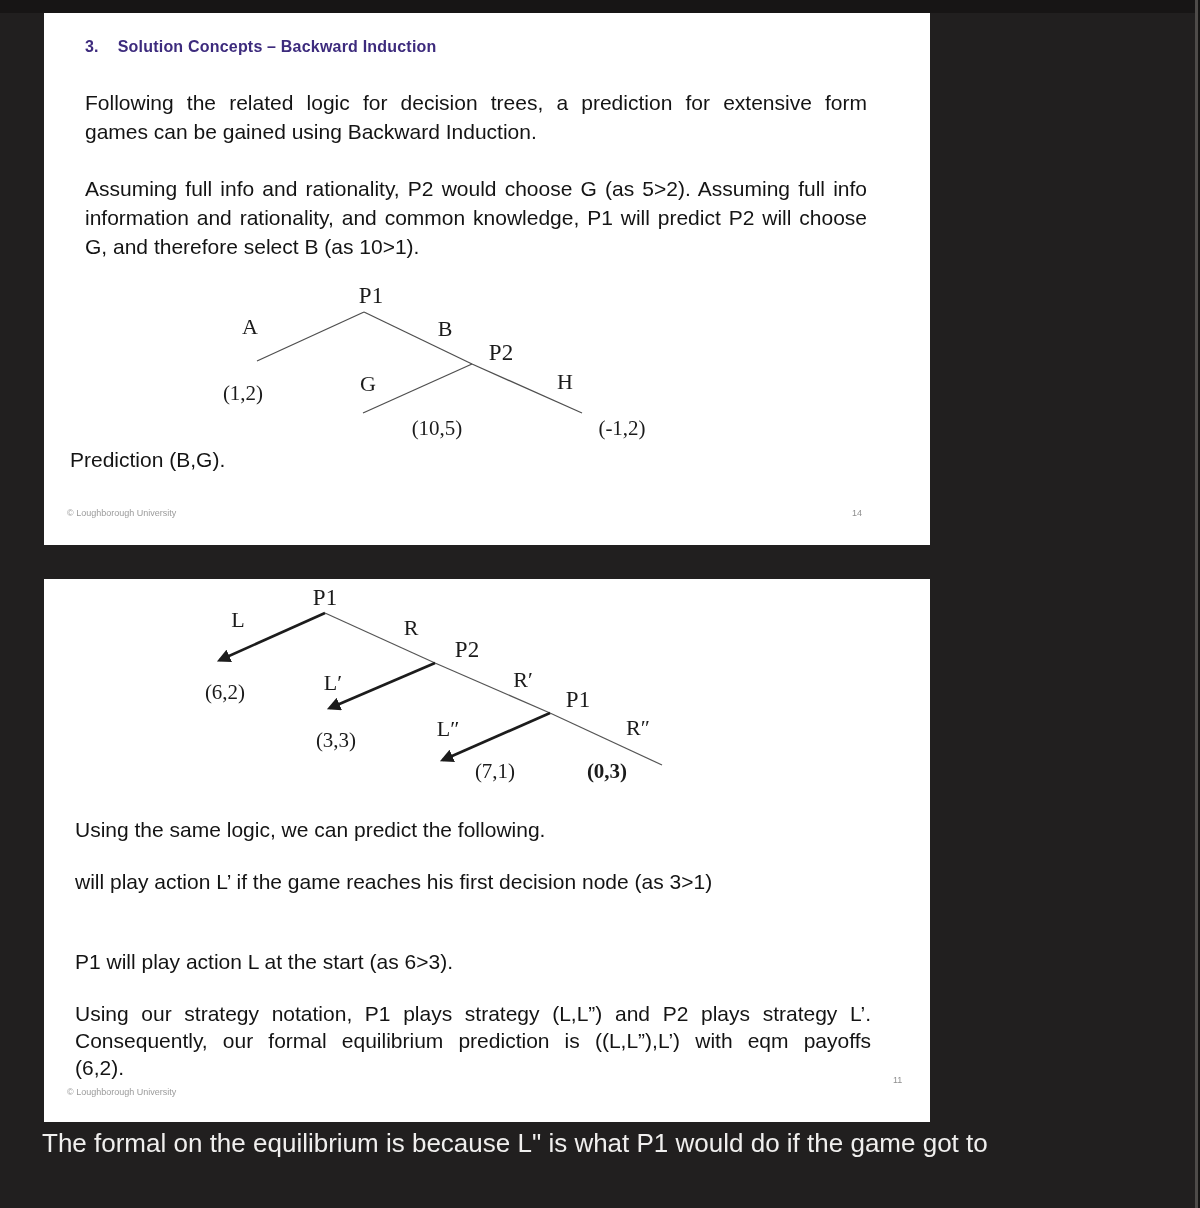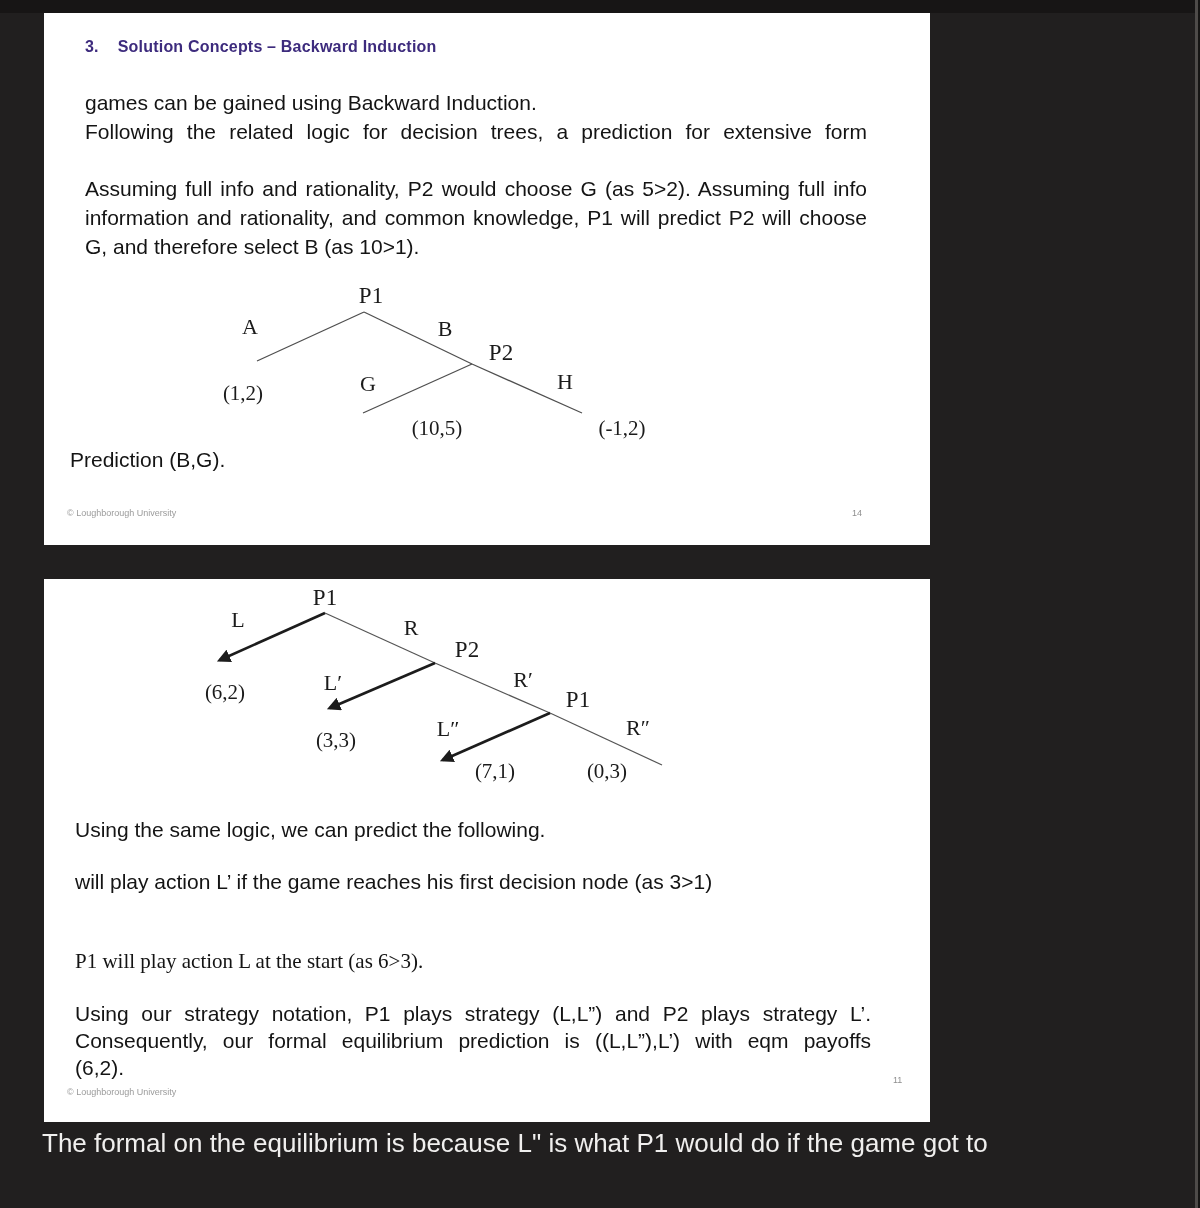--- a/index.html
+++ b/index.html
@@ -33,21 +33,21 @@
   .para { position: absolute; font-size: 21px; color: #141414; }
   .para .ln { display: block; line-height: 29px; white-space: nowrap; }
   .para .ln.just { white-space: normal; text-align: justify; text-align-last: justify; }
 
   .s1-para1 { left: 41px; top: 75px;  width: 782px; }
   .s1-para2 { left: 41px; top: 161px; width: 782px; }
   .s1-prediction { position: absolute; left: 26px; top: 435px; font-size: 21px; color: #141414; }
 
   .s2-para1 { left: 31px; top: 236px; width: 796px; }
   .s2-para2 { left: 31px; top: 288px; width: 796px; }
-  .s2-para3 { left: 31px; top: 368px; width: 796px; font-family: Liberation Serif, serif; }
+  .s2-para3 { left: 31px; top: 368px; width: 796px; }
   .s2-para4 { left: 31px; top: 421px; width: 796px; }
   .s2-para4 .ln { line-height: 27px; }
 
   .footer-copy {
     position: absolute; left: 23px; font-size: 9px; color: #9b9b9b;
   }
   .page-num {
     position: absolute; font-size: 9px; color: #8f8f8f;
   }
   .slide1 .footer-copy { top: 495px; }
@@ -75,22 +75,22 @@
 <body>
 
 <div class="top-band"></div>
 
 <div class="slide slide1">
   <div class="slide-title">
     <span class="num">3.</span><span>Solution Concepts – Backward Induction</span>
   </div>
 
   <div class="para s1-para1">
+    <span class="ln just">Following the related logic for decision trees, a prediction for extensive form</span>
     <span class="ln">games can be gained using Backward Induction.</span>
-    <span class="ln just">Following the related logic for decision trees, a prediction for extensive form</span>
   </div>
 
   <div class="para s1-para2">
     <span class="ln just">Assuming full info and rationality, P2 would choose G (as 5&gt;2). Assuming full info</span>
     <span class="ln just">information and rationality, and common knowledge, P1 will predict P2 will choose</span>
     <span class="ln">G, and therefore select B (as 10&gt;1).</span>
   </div>
 
   <svg class="tree-svg" width="886" height="532" viewBox="0 0 886 532">
     <g stroke="#4f4f4f" stroke-width="1.3" fill="none">
@@ -140,21 +140,21 @@
   <span class="tlabel action" style="left:367px; top:49px;">R</span>
   <span class="tlabel node" style="left:423px; top:71px;">P2</span>
   <span class="tlabel action" style="left:289px; top:104px;">L′</span>
   <span class="tlabel action" style="left:479px; top:101px;">R′</span>
   <span class="tlabel node" style="left:534px; top:121px;">P1</span>
   <span class="tlabel action" style="left:404px; top:150px;">L″</span>
   <span class="tlabel action" style="left:594px; top:149px;">R″</span>
   <span class="tlabel payoff" style="left:181px; top:113px;">(6,2)</span>
   <span class="tlabel payoff" style="left:292px; top:161px;">(3,3)</span>
   <span class="tlabel payoff" style="left:451px; top:192px;">(7,1)</span>
-  <span class="tlabel payoff" style="left:563px; top:192px;">(0,3)</span>
+  <span class="tlabel payoff" style="left:563px; top:192px;font-weight:bold;">(0,3)</span>
 
   <div class="para s2-para1">
     <span class="ln">Using the same logic, we can predict the following.</span>
   </div>
 
   <div class="para s2-para2">
     <span class="ln">will play action L’ if the game reaches his first decision node (as 3&gt;1)</span>
   </div>
 
   <div class="para s2-para3">

